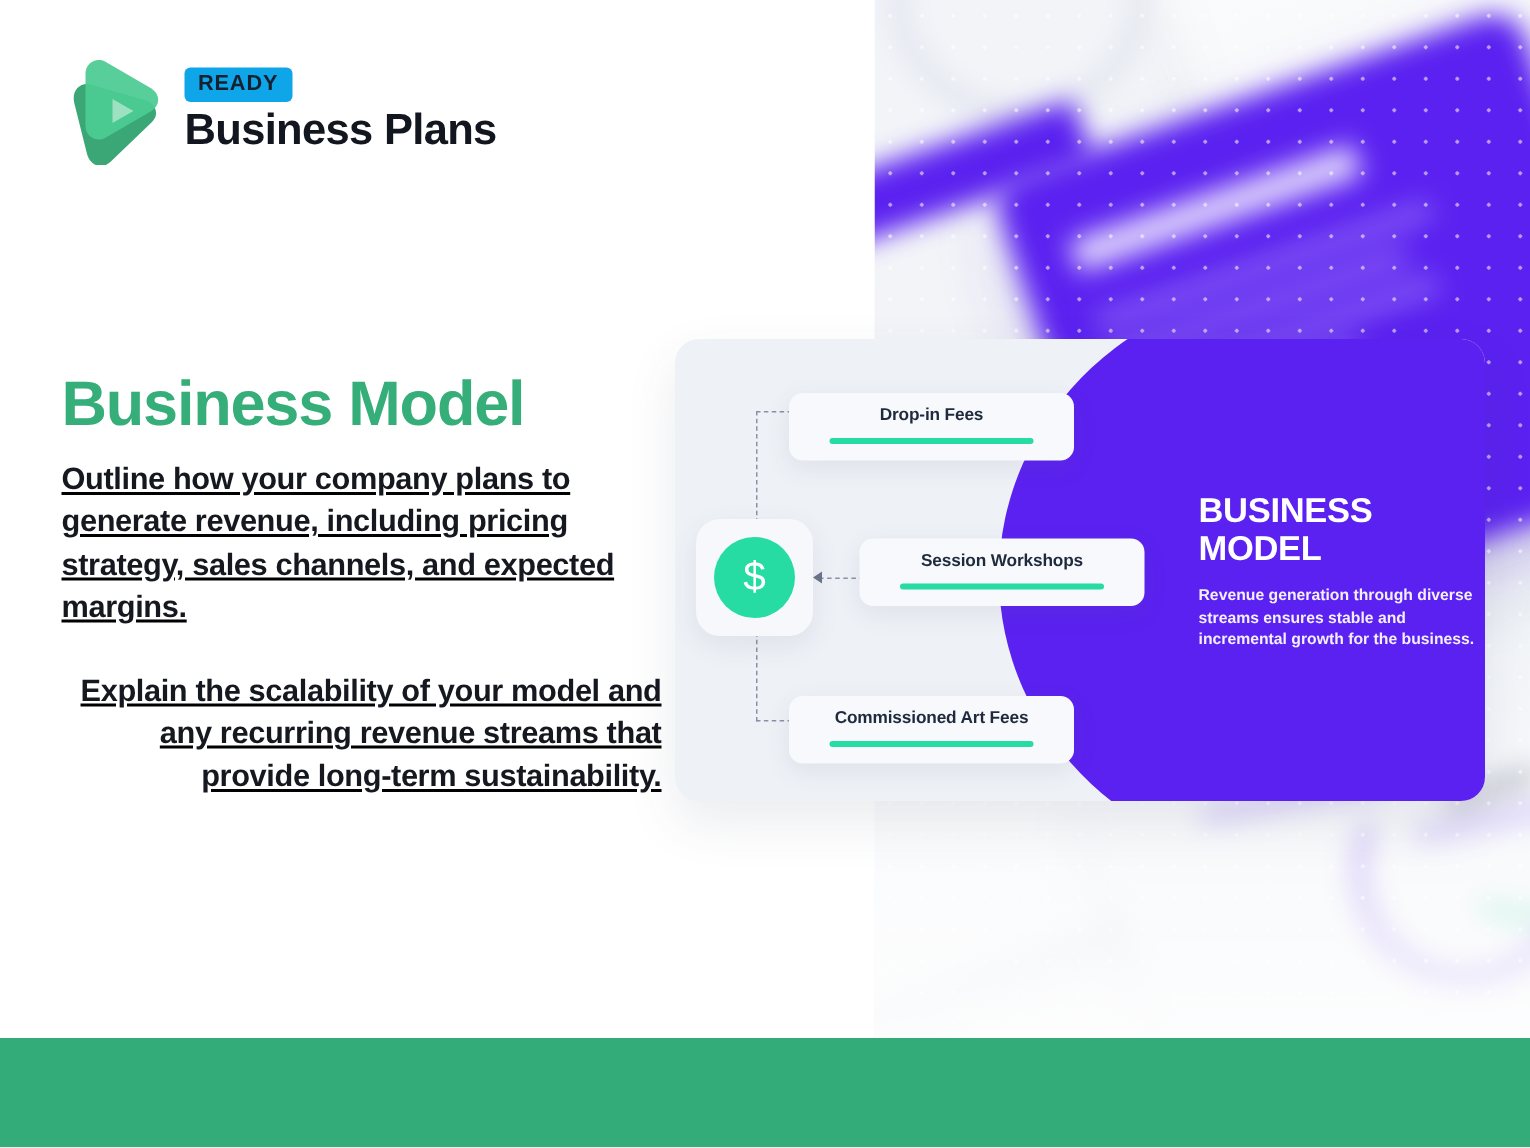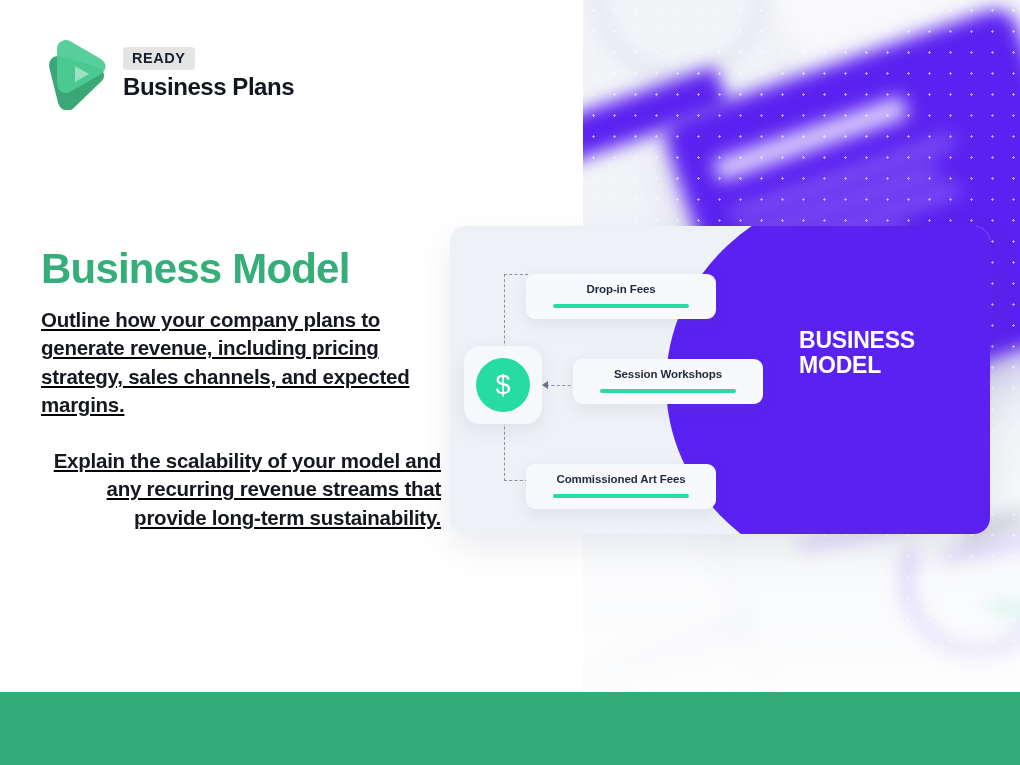--- a/index.html
+++ b/index.html
@@ -74,26 +74,26 @@
     background:linear-gradient(to bottom, rgba(255,255,255,0) 55%, rgba(255,255,255,.55) 80%, rgba(255,255,255,.85) 100%);
   }
 
   
   .left-panel{position:absolute;left:0;top:0;width:583px;height:692px;background:#ffffff;}
 
   
   .logo-lockup{position:absolute;left:41px;top:38px;display:flex;align-items:center;gap:16px;}
   .logo-mark{position:relative;width:66px;height:72px;flex:0 0 66px;}
   .badge{
-    display:inline-block;background:#e5e5e5;color:#17202e;
+    display:inline-block;background:#0ea5e9;color:#17202e;
     font-size:14.5px;font-weight:700;letter-spacing:.55px;
     padding:3px 9px 4px;border-radius:4px;
   }
   .brand-name{
-    font-size:24px;font-weight:800;color:#12161f;letter-spacing:-.45px;
+    font-size:29px;font-weight:800;color:#12161f;letter-spacing:-.45px;
     margin-top:4px;line-height:1.1;
   }
 
   
   .headline{
     position:absolute;left:41px;top:218px;
     font-size:42px;font-weight:800;color:#36AE79;letter-spacing:-.8px;line-height:1.08;
   }
   .body-copy{position:absolute;left:41px;top:306px;width:400px;text-decoration:underline;}
   .body-copy p{
@@ -147,21 +147,21 @@
   .pill{
     position:absolute;z-index:3;background:#f7f9fc;border-radius:9px;
     box-shadow:0 5px 16px rgba(80,95,130,.10);
     padding:9px 14px 11px;
     display:flex;flex-direction:column;align-items:center;
   }
   .pill-label{
     font-size:11.5px;font-weight:800;color:#1f2a3c;letter-spacing:-.1px;white-space:nowrap;
   }
   .pill-bar{height:4px;border-radius:3px;background:#27DCA2;margin-top:9px;}
-  .pill-1{left:76px;top:48px;width:162px;}
+  .pill-1{left:76px;top:36px;width:162px;}
   .pill-1 .pill-bar{width:136px;}
   .pill-2{left:123px;top:133px;width:162px;}
   .pill-2 .pill-bar{width:136px;}
   .pill-3{left:76px;top:238px;width:162px;}
   .pill-3 .pill-bar{width:136px;}
 
   
   .footer-band{position:absolute;left:0;top:692px;width:1020px;height:73px;background:#34AC79;}
 </style>
 </head>
@@ -227,20 +227,21 @@
     <p>Outline how your company plans to generate revenue, including pricing strategy, sales channels, and expected margins.</p>
     <p>Explain the scalability of your model and any recurring revenue streams that provide long-term sustainability.</p>
   </div>
 
   <div class="card">
 
     <div class="purple-blob"></div>
 
     <div class="purple-content">
       <div class="pc-title">BUSINESS MODEL</div>
+      <p class="pc-desc">Revenue generation through diverse streams ensures stable and incremental growth for the business.</p>
     </div>
 
     <div class="conn dash-v" style="left:54px;top:48px;height:95px;"></div>
     <div class="conn dash-h" style="left:54px;top:48px;width:24px;"></div>
     <div class="arrow arrow-down" style="left:50px;top:137px;"></div>
 
     <div class="conn dash-h" style="left:96px;top:159px;width:30px;"></div>
     <div class="arrow arrow-left" style="left:92px;top:155px;"></div>
 
     <div class="conn dash-v" style="left:54px;top:180px;height:75px;"></div>

